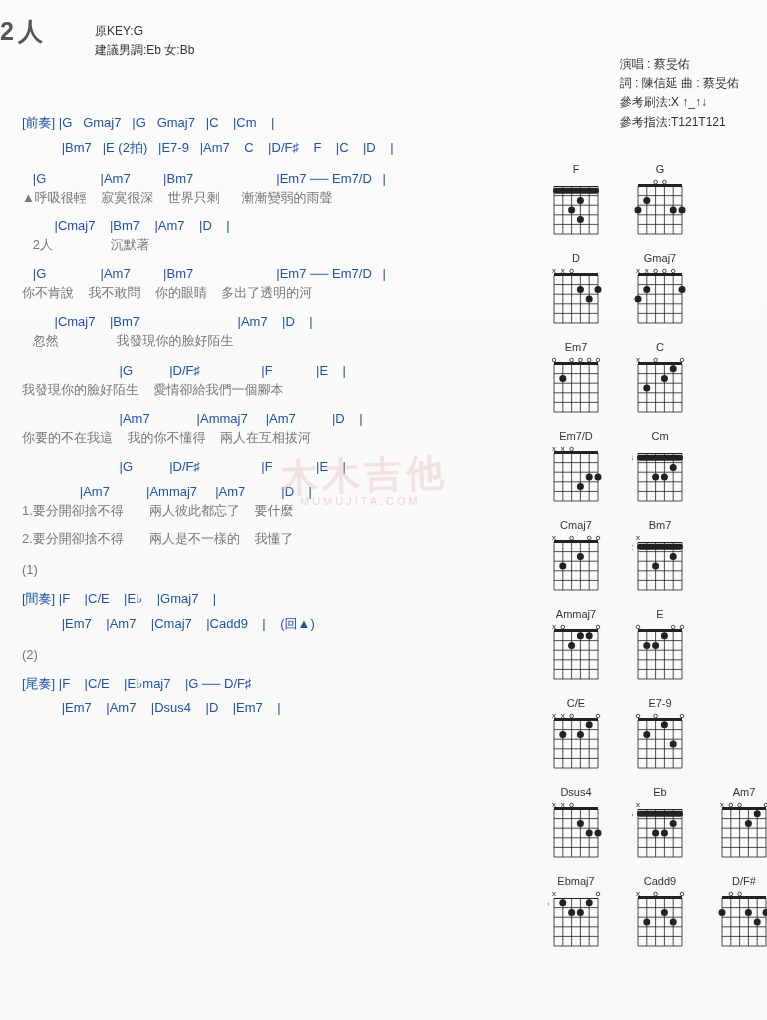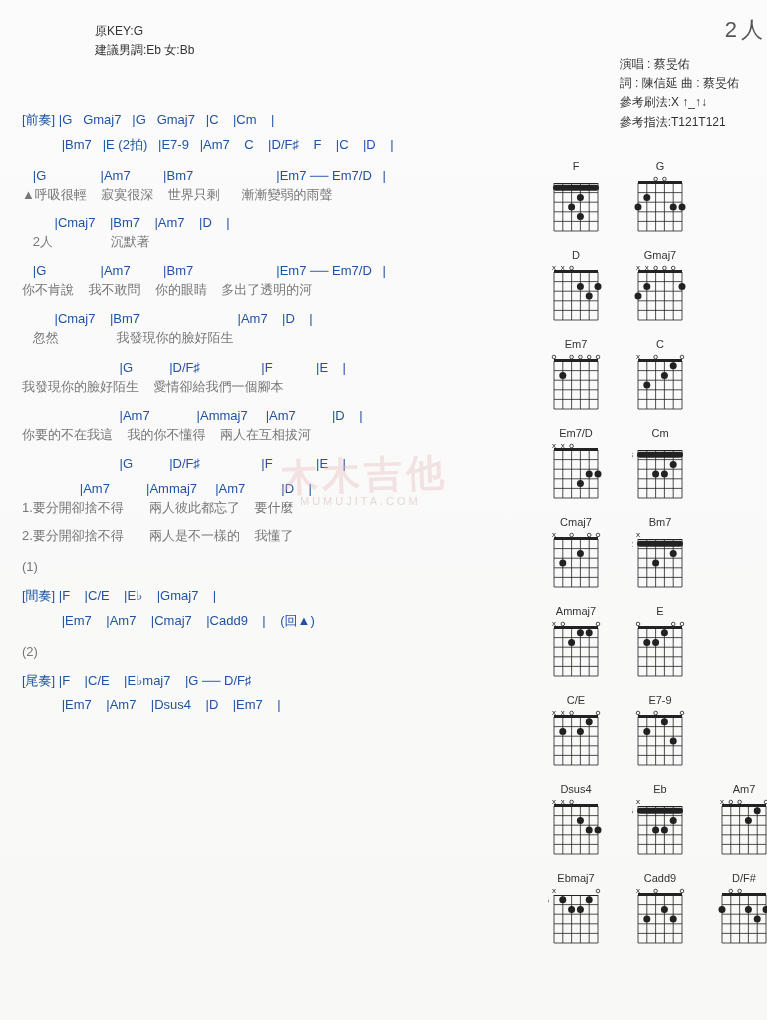--- a/index.html
+++ b/index.html
@@ -1,17 +1,17 @@
 <!DOCTYPE html>
 <html><head>
 <meta charset="utf-8">
 <style>
 html,body{margin:0;padding:0;width:767px;background:#fafafa;font-family:"Microsoft YaHei",Arial,sans-serif;color:#444}
 .page{width:767px;min-height:1020px;position:relative;background:linear-gradient(#fbfbfb,#f8f8f7);padding:15px 0 20px;box-sizing:border-box}
-.title{text-align:right;font-size:22px;color:#555;font-weight:400;letter-spacing:4px}
+.title{text-align:left;font-size:25px;color:#555;font-weight:700;letter-spacing:4px}
 .meta-left{position:absolute;left:95px;top:22px;font-size:12px;line-height:1.6;color:#333}
 .meta-right{position:absolute;right:28px;top:55px;font-size:12px;line-height:1.6;color:#333;text-align:left}
 .content{display:flex;gap:10px;padding:60px 12px 0 22px;box-sizing:border-box}
 .lyrics{flex:1;font-size:13px;color:#666;line-height:1.45}
 .chords-col{width:215px;padding-top:55px}
 .line{white-space:pre;margin:0;font-size:13px}
 .line.lyr{color:#777;margin-bottom:10px}
 .line.chd{color:#2053a5;margin-top:6px}
 .block{margin-bottom:12px}
 .section-label{color:#2053a5}

